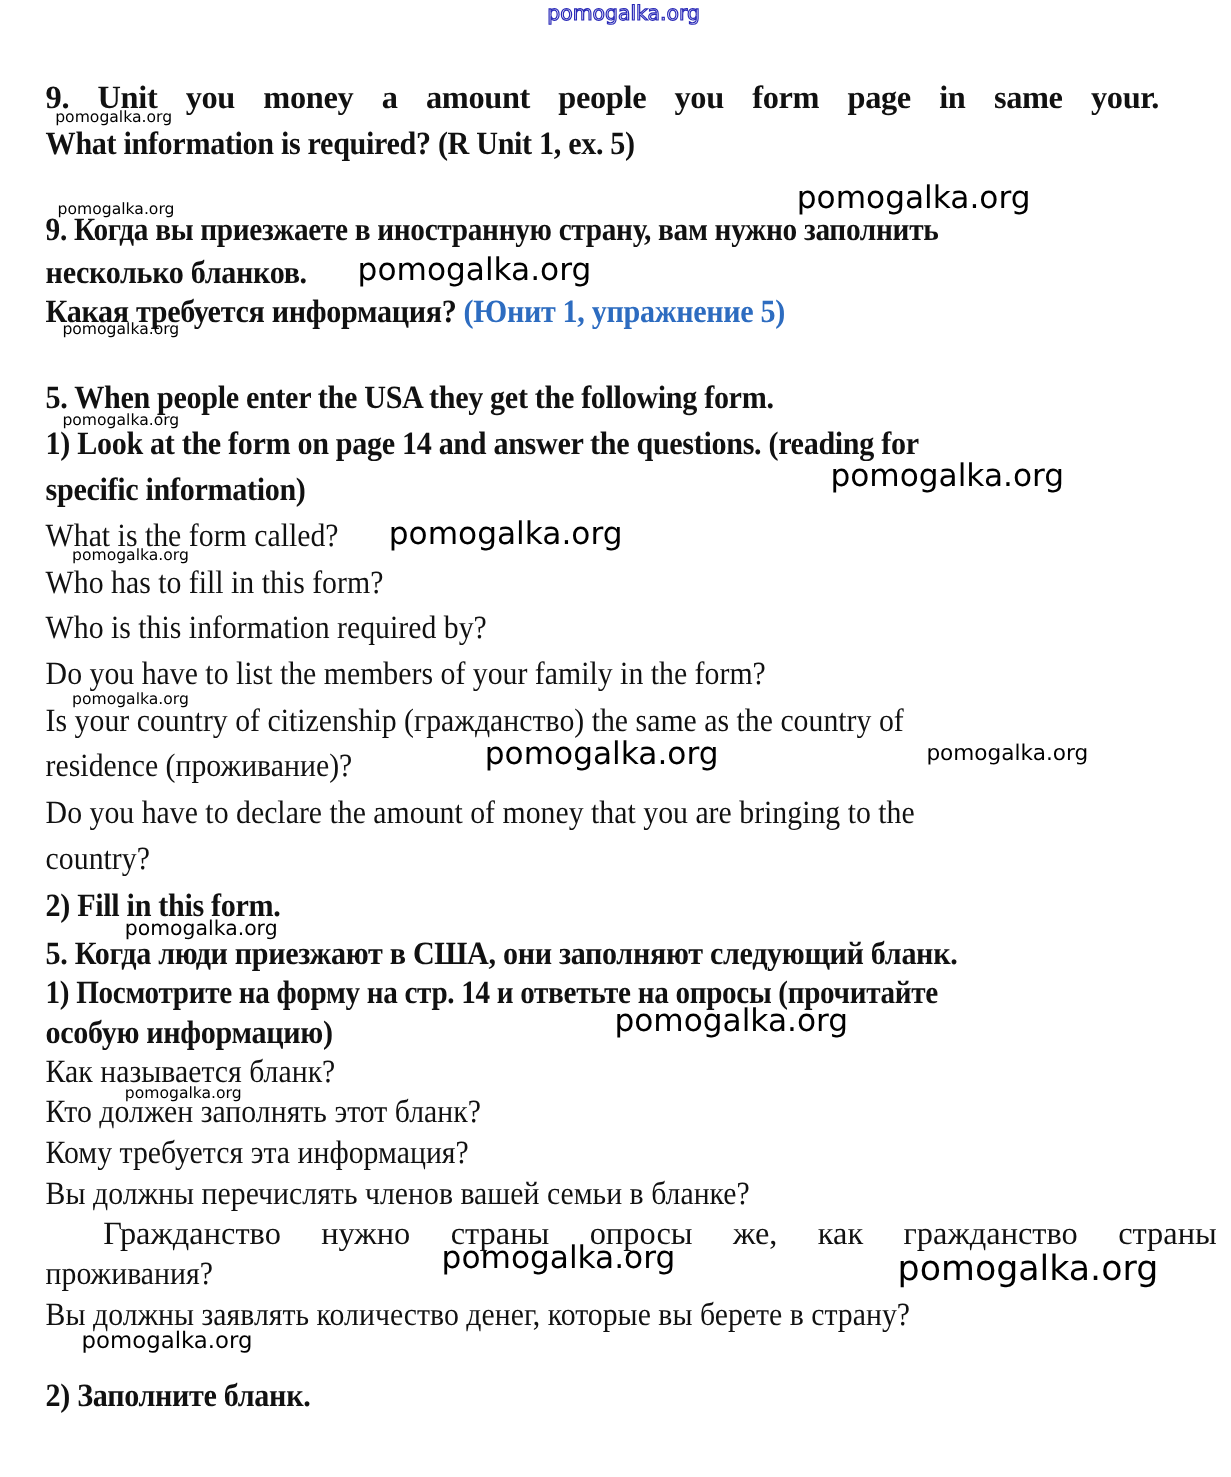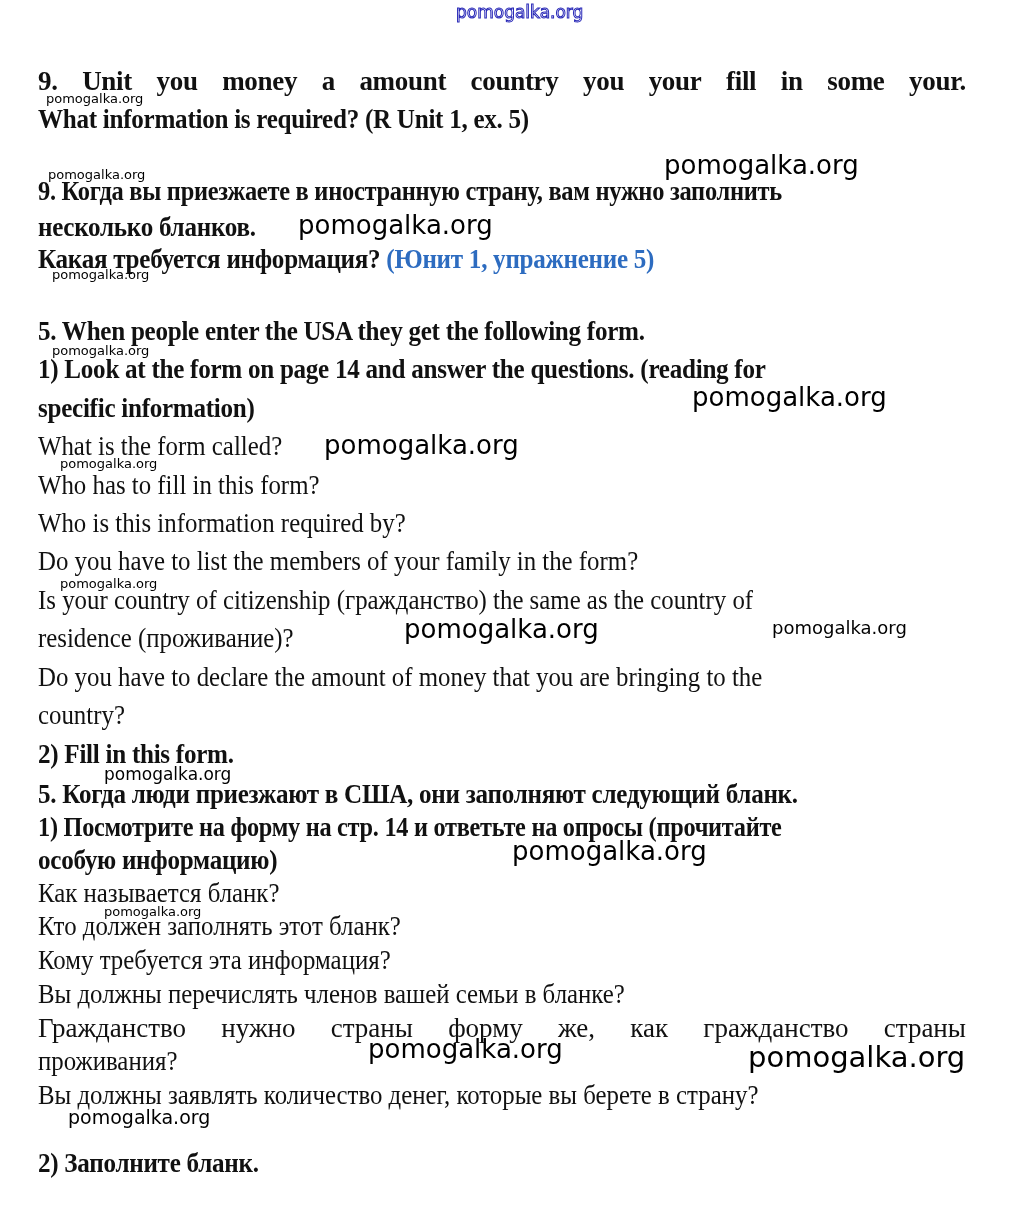--- a/index.html
+++ b/index.html
@@ -22,26 +22,26 @@
 
 <div class="wm-top">pomogalka.org</div>
 
 <div class="line serif b just" style="top:66px;" id="t9l1">
     <span>9.</span>
     <span>Unit</span>
     <span>you</span>
     <span>money</span>
     <span>a</span>
     <span>amount</span>
-    <span>country</span>
+    <span>people</span>
     <span>you</span>
-    <span>your</span>
-    <span>fill</span>
+    <span>form</span>
+    <span>page</span>
     <span>in</span>
-    <span>some</span>
+    <span>same</span>
     <span>your.</span>
   </div>
 <div class="line serif b" style="top:104px;">What information is required? (R Unit 1, ex. 5)</div>
 
 <div class="line serif b" style="top:176px; transform:scaleX(0.905);">9. Когда вы приезжаете в иностранную страну, вам нужно заполнить</div>
 <div class="line serif b" style="top:212px;">несколько бланков.</div>
 <div class="line serif b" style="top:244px;">
   <span>Какая требуется информация?</span>
   <span class="blue">(Юнит 1, упражнение 5)</span>
 </div>
@@ -62,25 +62,25 @@
 <div class="line serif b" style="top:739px;">2) Fill in this form.</div>
 
 <div class="line serif b" style="top:779px;">5. Когда люди приезжают в США, они заполняют следующий бланк.</div>
 <div class="line serif b" style="top:812px; transform:scaleX(0.9);">1) Посмотрите на форму на стр. 14 и ответьте на опросы (прочитайте</div>
 <div class="line serif b" style="top:845px;">особую информацию)</div>
 
 <div class="line serif r" style="top:878px;">Как называется бланк?</div>
 <div class="line serif r" style="top:911px;">Кто должен заполнять этот бланк?</div>
 <div class="line serif r" style="top:945px;">Кому требуется эта информация?</div>
 <div class="line serif r" style="top:979px;">Вы должны перечислять членов вашей семьи в бланке?</div>
-<div class="line serif r just" style="top:1013px;" id="r5q5">
+<div class="line serif r just" style="top:1013px;margin-left:48px;" id="r5q5">
     <span>Гражданство</span>
     <span>нужно</span>
     <span>страны</span>
-    <span>форму</span>
+    <span>опросы</span>
     <span>же,</span>
     <span>как</span>
     <span>гражданство</span>
     <span>страны</span>
   </div>
 <div class="line serif r" style="top:1046px;">проживания?</div>
 <div class="line serif r" style="top:1080px;">Вы должны заявлять количество денег, которые вы берете в страну?</div>
 
 <div class="line serif b" style="top:1148px;">2) Заполните бланк.</div>
 

